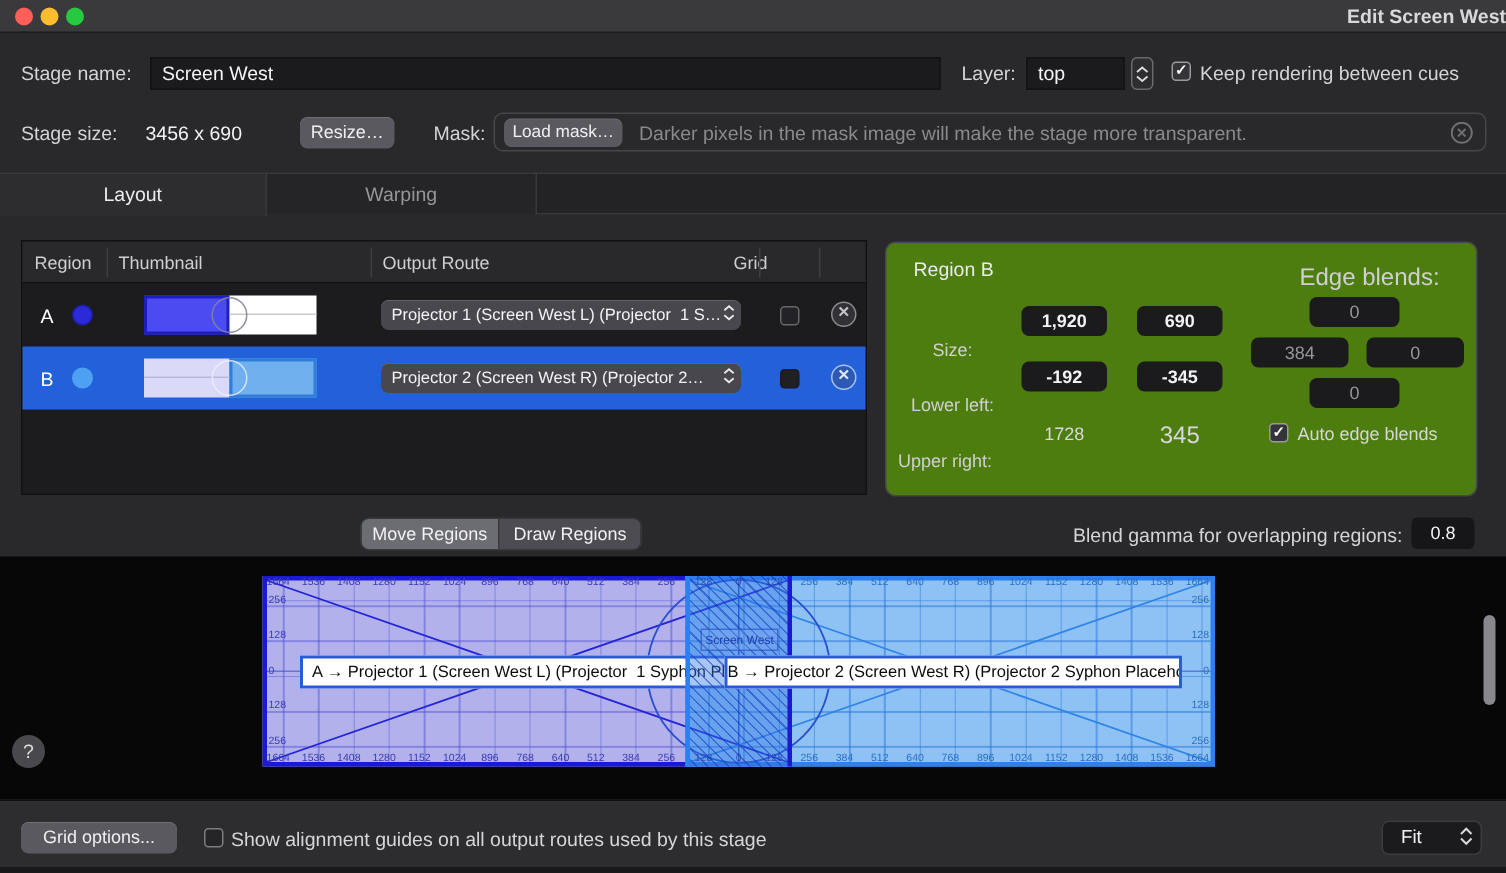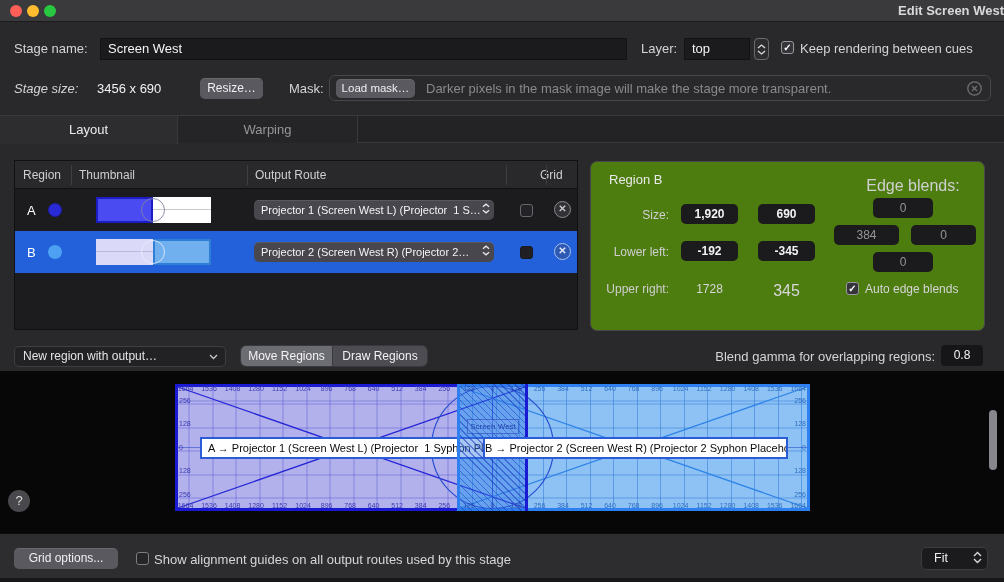--- a/index.html
+++ b/index.html
@@ -65,21 +65,21 @@
     color:#f4f4f6; font-size:11px; line-height:20px; padding:0 16px 0 7px; overflow:hidden; }
   .routepop .chevstack { position:absolute; right:4px; top:3px; }
   .rowcheck { position:absolute; left:505px; top:15px; }
   .delbtn { position:absolute; left:539px; top:12px; width:17px; height:17px; border-radius:50%;
     border:1.5px solid #8a8a8f; background:rgba(70,70,75,.55); color:#c6c6ca;
     font-size:10px; line-height:14px; text-align:center; font-weight:bold; }
 
   
   #inspector { position:absolute; left:590px; top:161px; width:395px; height:170px;
     background:#4d7c0f; border:1px solid #48484c; border-radius:7px; }
-  #inspector .rlabel { position:absolute; text-align:right; font-size:12px; color:#d0d0d2; }
+  #inspector .rlabel { position:absolute; text-align:center; font-size:12px; color:#d0d0d2;margin-top:18px; }
   #inspector .numfield { position:absolute; height:20px; }
 
   
   #new-region-pop { position:absolute; left:14px; top:346px; width:212px; height:21px;
     background:#222225; border:1px solid #3f3f43; border-radius:5px;
     color:#e4e4e6; font-size:12px; line-height:19px; padding-left:8px; }
   #seg { position:absolute; left:240px; top:345px; height:22px; display:flex;
     border-radius:6px; overflow:hidden; border:1px solid #39393d; }
   #seg .segbtn { height:100%; font-size:12px; color:#f2f2f4; line-height:20px; text-align:center; }
   #seg-move { width:91px; background:#6c6c73; }
@@ -157,21 +157,21 @@
     <svg class="chev" width="9" height="5" viewBox="0 0 9 5">
         <path d="M1 4 L4.5 1 L8 4" fill="none" stroke="#d8d8da" stroke-width="1.3"></path>
       </svg>
     <svg class="chev" width="9" height="5" viewBox="0 0 9 5">
         <path d="M1 1 L4.5 4 L8 1" fill="none" stroke="#d8d8da" stroke-width="1.3"></path>
       </svg>
   </div>
   <div class="abs checkbox" style="left:781px; top:41px;">✓</div>
   <div class="abs lbl" style="left:800px; top:41px;">Keep rendering between cues</div>
 
-  <div class="abs lbl" style="left:14px; top:81px;font-style:italic;">Stage size:</div>
+  <div class="abs lbl" style="left:14px; top:81px;">Stage size:</div>
   <div class="abs lbl val" style="left:97px; top:81px;">3456 x 690</div>
   <div class="abs btn" style="left:200px; top:78px; width:63px; height:21px; line-height:21px;">Resize…</div>
   <div class="abs lbl" style="left:289px; top:81px;">Mask:</div>
   <div class="abs" style="left:329px; top:75px; width:662px; height:26px; border:1px solid #47474b; border-radius:6px;">
     <div class="btn" style="position:absolute; left:6px; top:3px; width:79px; height:19px; line-height:19px; font-size:11.5px;">Load mask…</div>
     <div style="position:absolute; left:96px; top:5px; font-size:13px; color:#8a8a8e; white-space:nowrap;">Darker pixels in the mask image will make the stage more transparent.</div>
     <svg style="position:absolute; right:8px; top:5px;" width="15" height="15" viewBox="0 0 15 15">
       <circle cx="7.5" cy="7.5" r="6.7" fill="none" stroke="#6e6e73" stroke-width="1.3"></circle>
       <path d="M5 5 L10 10 M10 5 L5 10" stroke="#6e6e73" stroke-width="1.3"></path>
     </svg>
@@ -180,21 +180,21 @@
   <div id="tabbar">
     <div class="tab" id="tab-warping">Warping</div>
     <div class="tab" id="tab-layout">Layout</div>
   </div>
 
   <div id="region-table">
     <div id="table-header">
       <span style="position:absolute; left:8px; top:7px;">Region</span>
       <span style="position:absolute; left:64px; top:7px;">Thumbnail</span>
       <span style="position:absolute; left:240px; top:7px;">Output Route</span>
-      <span style="position:absolute; left:525px; top:7px;text-align:right;">Grid</span>
+      <span style="position:absolute; left:474px; top:7px;text-align:right;">Grid</span>
       <div class="colsep" style="left:56px;"></div>
       <div class="colsep" style="left:232px;"></div>
       <div class="colsep" style="left:491px;"></div>
       <div class="colsep" style="left:531px;"></div>
     </div>
 
     <div class="trow" style="top:28px; background:#1c1c1e;">
       <div class="regletter">A</div>
       <div class="regdot" style="background:#2a2ad6; border:1px solid #1d1da8;"></div>
       <div class="thumb">
@@ -261,26 +261,20 @@
     <div style="position:absolute; left:262px; top:15px; width:120px; text-align:center; font-size:16px; color:#d0d0d2;">Edge blends:</div>
     <div class="numfield gray" style="left:282px; top:36px; width:60px;">0</div>
     <div class="numfield gray" style="left:243px; top:63px; width:65px;">384</div>
     <div class="numfield gray" style="left:320px; top:63px; width:65px;">0</div>
     <div class="numfield gray" style="left:282px; top:90px; width:60px;">0</div>
 
     <div class="checkbox" style="position:absolute; left:255px; top:120px;">✓</div>
     <div style="position:absolute; left:274px; top:120px; font-size:12px; color:#d6d6d8;">Auto edge blends</div>
   </div>
 
-  <div id="new-region-pop">
-    <span>New region with output…</span>
-    <svg style="position:absolute; right:7px; top:7px;" width="9" height="6" viewBox="0 0 9 6">
-      <path d="M1 1 L4.5 4.5 L8 1" fill="none" stroke="#c8c8cc" stroke-width="1.3"></path>
-    </svg>
-  </div>
   <div id="seg">
     <div class="segbtn" id="seg-move">Move Regions</div>
     <div class="segbtn" id="seg-draw">Draw Regions</div>
   </div>
   <div class="abs lbl" style="left:600px; top:349px; width:335px; text-align:right;">Blend gamma for overlapping regions:</div>
   <div class="abs" style="left:941px; top:345px; width:42px; height:21px; background:#161618; border-radius:4px; color:#f4f4f6; font-size:12px; line-height:21px; text-align:center;">0.8</div>
 
   <div id="preview">
     <div id="stage">
       <div id="regionA"></div>

